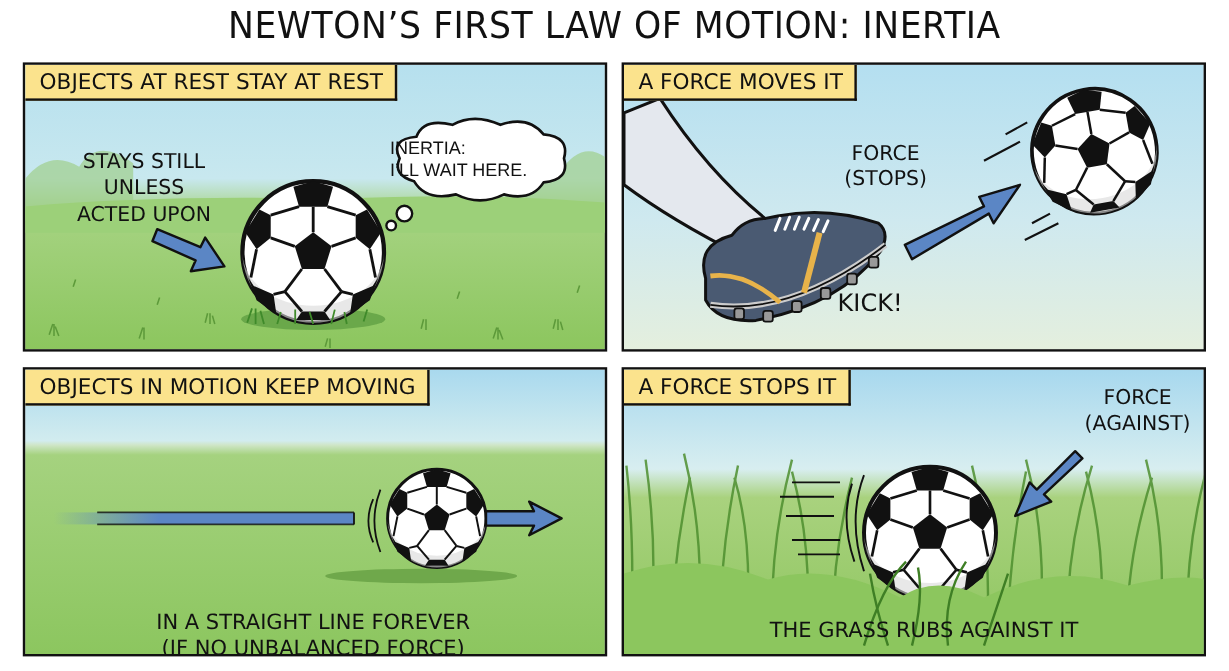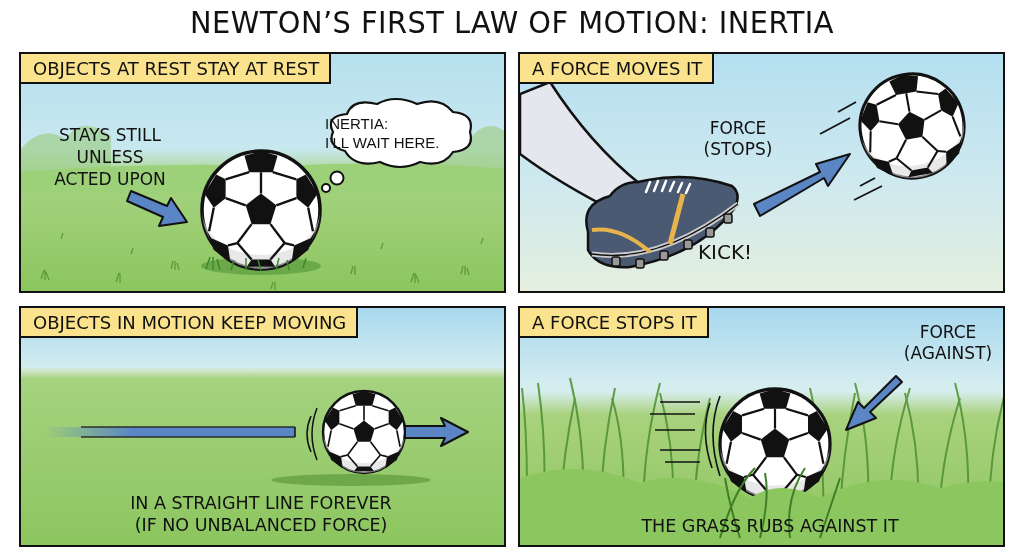--- a/index.html
+++ b/index.html
@@ -79,21 +79,21 @@
       <path d="M150,215 l2,-8 M154,216 l0,-9 M158,216 l-2,-7"></path>
       <path d="M330,220 l2,-8 M334,221 l0,-9"></path>
       <path d="M390,228 l3,-9 M394,229 l0,-10 M398,229 l-3,-8"></path>
       <path d="M440,220 l2,-8 M444,221 l0,-9 M448,221 l-2,-7"></path>
       <path d="M250,235 l2,-7 M254,236 l0,-8"></path>
       <path d="M40,185 l2,-6 M110,200 l2,-6 M360,195 l2,-6 M460,190 l2,-6"></path>
     </g>
     <ellipse cx="240" cy="212" rx="60" ry="9" fill="#6aa84a"></ellipse>
   </svg>
   <div class="caption">OBJECTS AT REST STAY AT REST</div>
-  <div class="lbl" style="left:14px; top:70px; width:150px; line-height:22px;text-align:center;">
+  <div class="lbl" style="left:24px; top:70px; width:150px; line-height:22px;text-align:center;">
     <div>STAYS STILL</div>
     <div>UNLESS</div>
     <div>ACTED UPON</div>
   </div>
   <svg width="487" height="241">
     <polygon points="110,137 146,152 150,144 166,168 138,172 142,163 106,147" fill="#5b86c5" stroke="#111" stroke-width="2" stroke-linejoin="round"></polygon>
   </svg>
   <svg width="487" height="241">
     <g transform="translate(240,156) scale(1.18)">
         <use href="#ball"></use>
@@ -189,21 +189,21 @@
     </g>
   </svg>
   <svg width="487" height="241">
     <g transform="translate(343,124) scale(0.82)">
         <use href="#ball"></use>
       </g>
   </svg>
   <svg width="487" height="241">
     <polygon points="384,118 424,118 420,110 447,124 420,138 424,130 384,130" fill="#5b86c5" stroke="#111" stroke-width="2" stroke-linejoin="round"></polygon>
   </svg>
-  <div class="lbl" style="left:80px; top:184px; width:320px; font-size:17.5px; line-height:22px;">
+  <div class="lbl" style="left:80px; top:200px; width:320px; font-size:17.5px; line-height:22px;">
     <div>IN A STRAIGHT LINE FOREVER</div>
     <div>(IF NO UNBALANCED FORCE)</div>
   </div>
   <div class="caption">OBJECTS IN MOTION KEEP MOVING</div>
 </div>
 
 <div class="panel p4">
   <svg width="487" height="241">
     <g stroke="#4e8f2f" stroke-width="2" fill="none" opacity="0.85">
       <path d="M5,241 Q10,150 2,80"></path>

